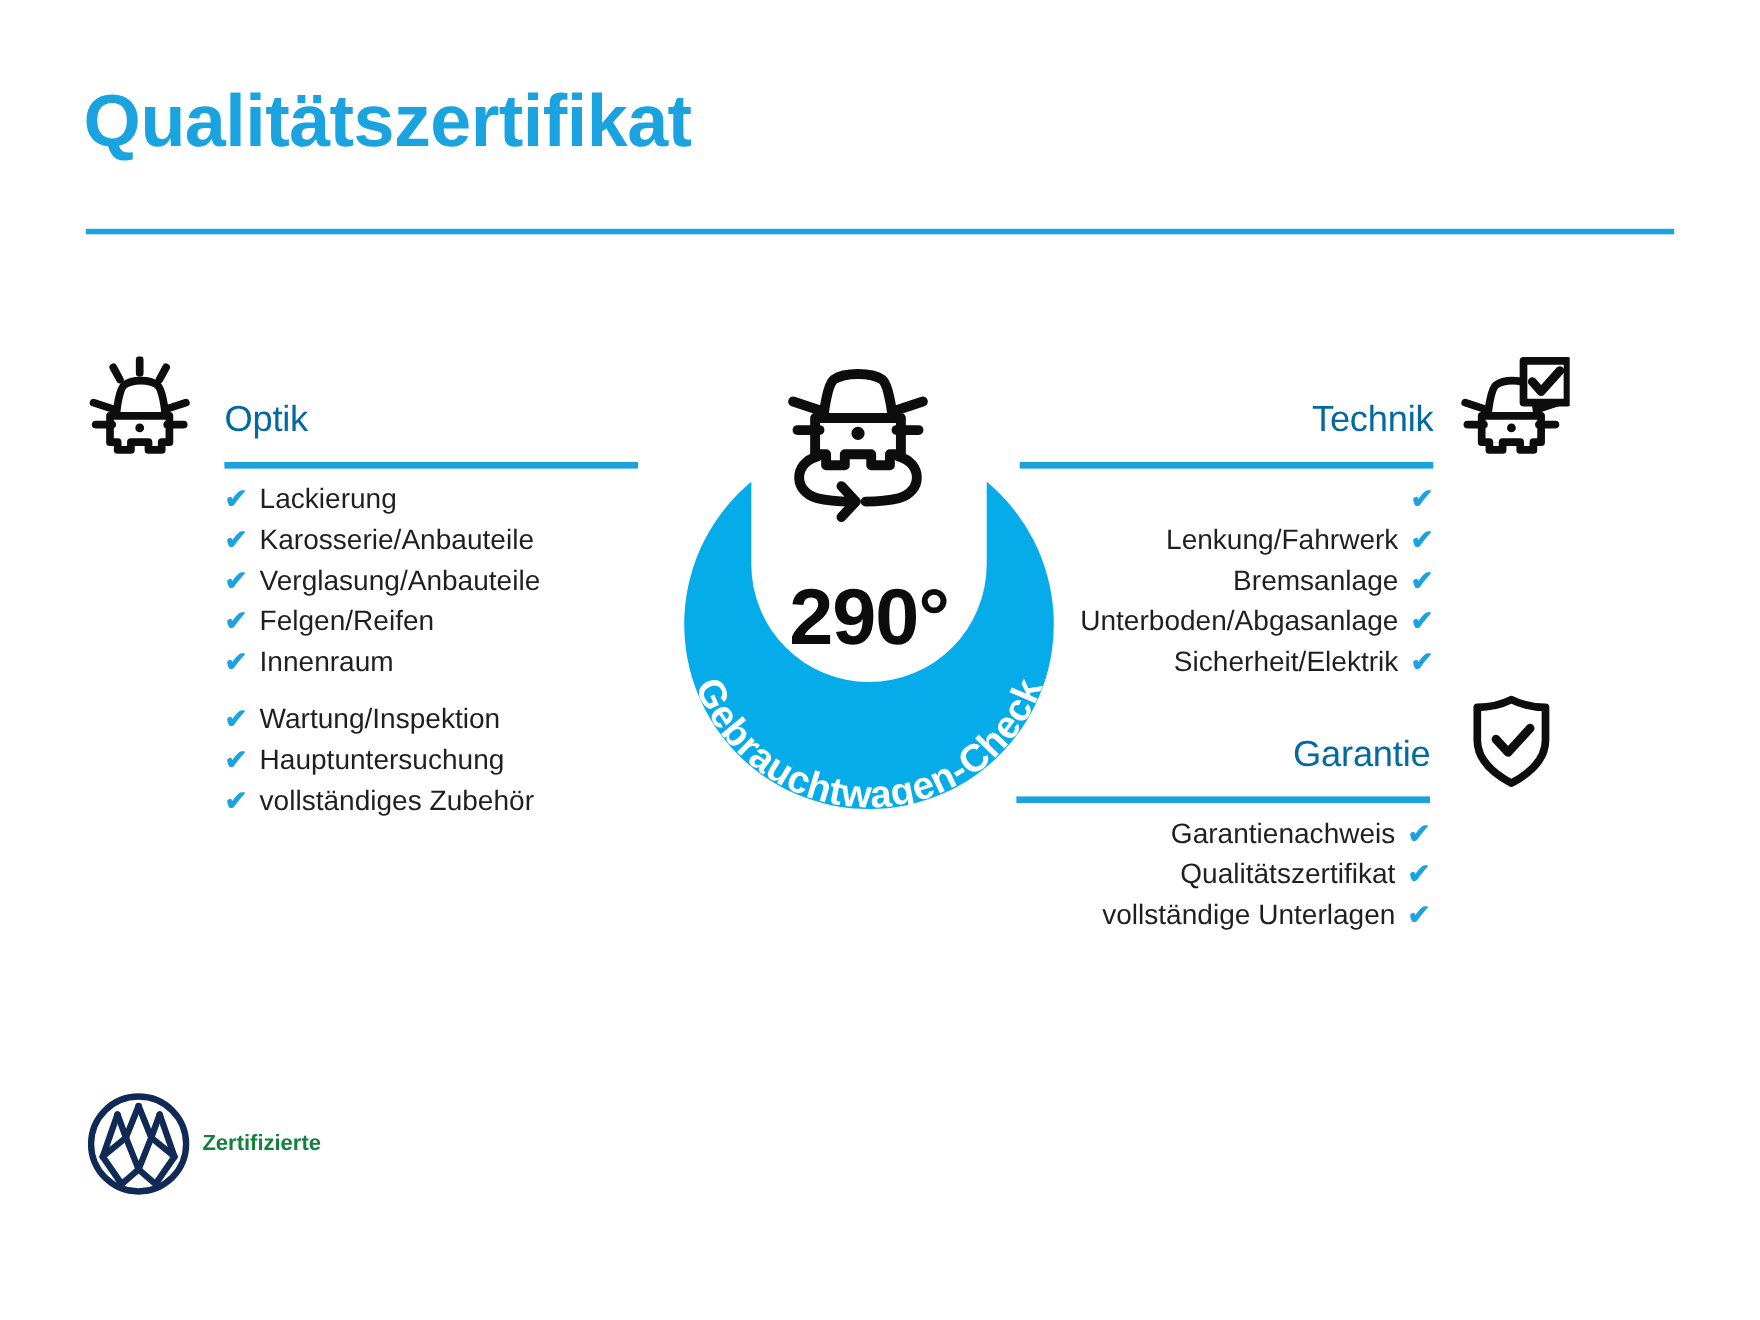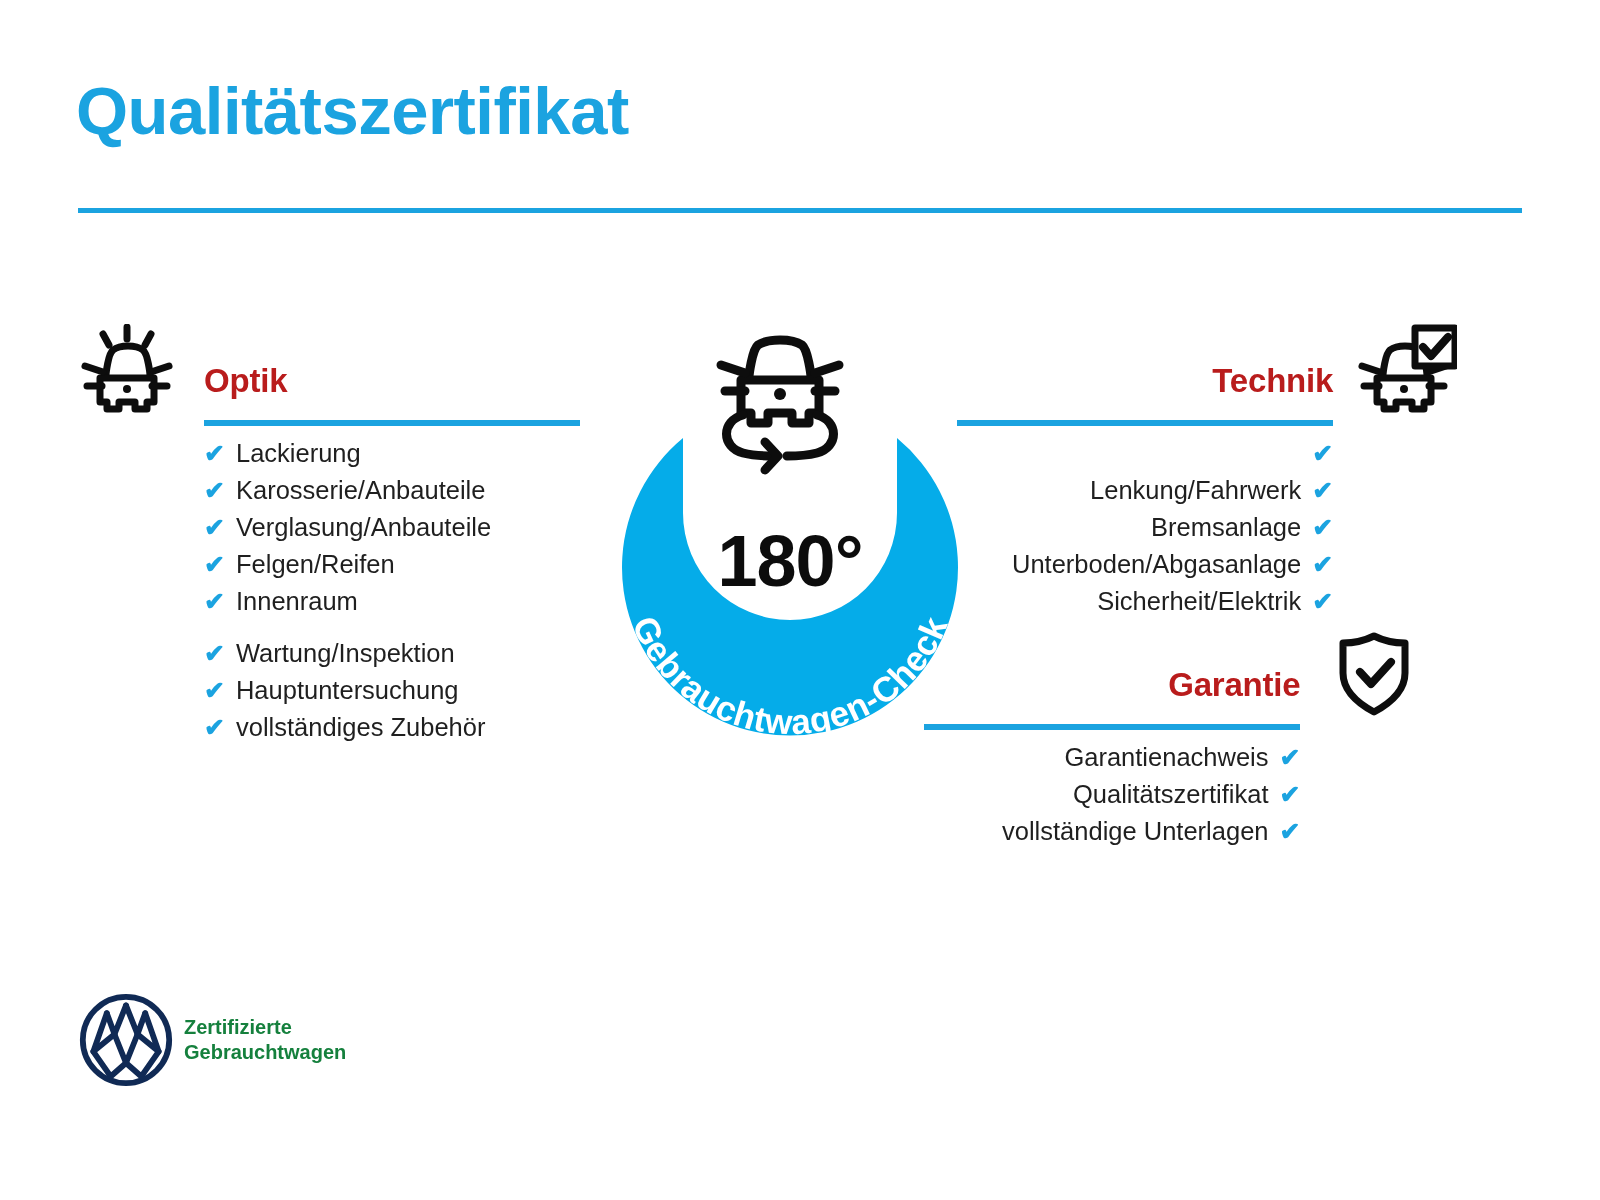--- a/index.html
+++ b/index.html
@@ -43,21 +43,21 @@
     height: 5px;
     background: #1BA3E0;
   }
 
   
   .section {
     position: absolute;
   }
   .sec-optik   { left: 76px;  top: 322px; }
   .sec-wartung { left: 76px;  top: 626px; }
-  .sec-technik { left: 1012px; top: 322px; }
+  .sec-technik { left: 982px; top: 322px; }
   .sec-garantie{ left: 1002px; top: 626px; }
 
   .sec-head {
     position: relative;
     height: 104px;
   }
   .sec-icon {
     position: absolute;
     top: 0;
     width: 104px;
@@ -66,22 +66,22 @@
     align-items: center;
     justify-content: center;
   }
   .left .sec-icon  { left: 0; }
   .right .sec-icon { right: 0; }
 
   .sec-title {
     position: absolute;
     bottom: 26px;
     font-size: 33px;
-    font-weight: bold;
-    color: #b91c1c;
+    font-weight: normal;
+    color: #0369a1;
     white-space: nowrap;
     letter-spacing: -0.2px;
   }
   .left .sec-title  { left: 128px; }
   .right .sec-title { right: 126px; }
 
   .sec-underline {
     position: absolute;
     bottom: 0;
     width: 376px;
@@ -314,35 +314,34 @@
         <path d="M4 45 l24 8"></path>
         <path d="M122 45 l-24 8"></path>
         <path d="M8 71 h20"></path>
         <path d="M118 71 h-20"></path>
         <circle cx="63" cy="74" r="6" fill="#0d0d0d" stroke="none"></circle>
         <path d="M26 95 c-22 6 -22 32 0 38 c8 2 20 3 30 3"></path>
         <path d="M100 95 c22 6 22 32 0 38 c-8 2 -20 3 -30 3"></path>
         <path d="M48 122 l13 14 l-13 14" stroke-width="9"></path>
       </g>
     </svg>
-    <div class="badge-value">180°</div>
+    <div class="badge-value">290°</div>
   </div>
 
   <div class="footer">
     <svg class="vw-mark" viewBox="0 0 100 100">
       <circle cx="50" cy="50" r="45" fill="none" stroke="#102A55" stroke-width="6"></circle>
       <g fill="none" stroke="#102A55" stroke-width="6" stroke-linejoin="round" stroke-linecap="round">
         <path d="M50 14 L38 44 L30 22"></path>
         <path d="M50 14 L62 44 L70 22"></path>
         <path d="M30 22 L16 62 L38 44"></path>
         <path d="M70 22 L84 62 L62 44"></path>
         <path d="M38 44 L50 74 L62 44"></path>
         <path d="M16 62 L34 88 L50 74"></path>
         <path d="M84 62 L66 88 L50 74"></path>
       </g>
     </svg>
     <div class="footer-text">
       <div>Zertifizierte</div>
-      <div>Gebrauchtwagen</div>
     </div>
   </div>
 
 </div>
 
 </body></html>

